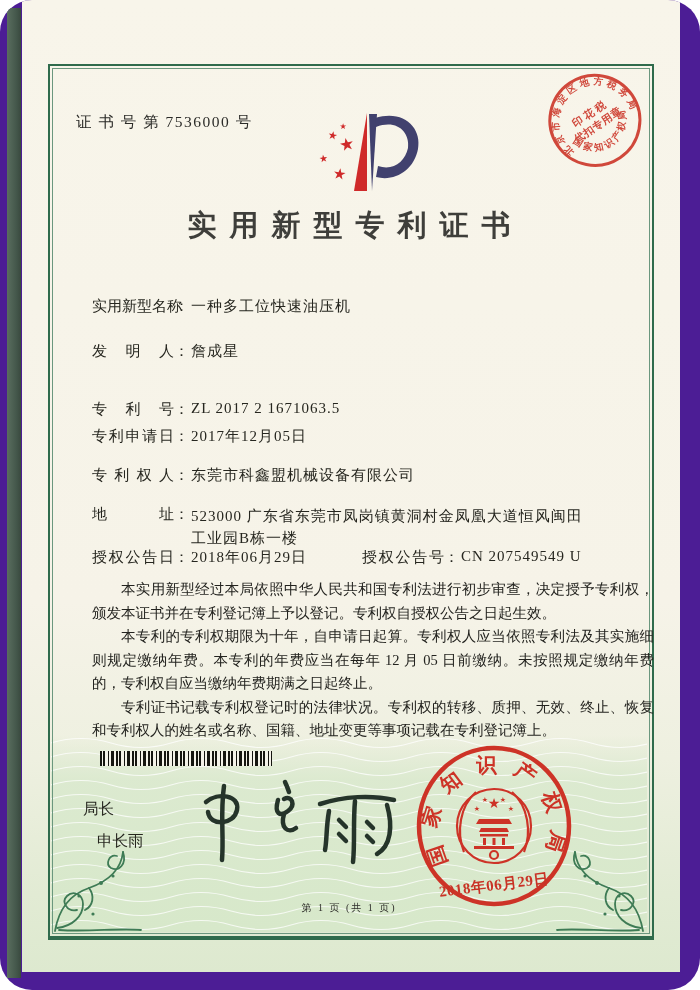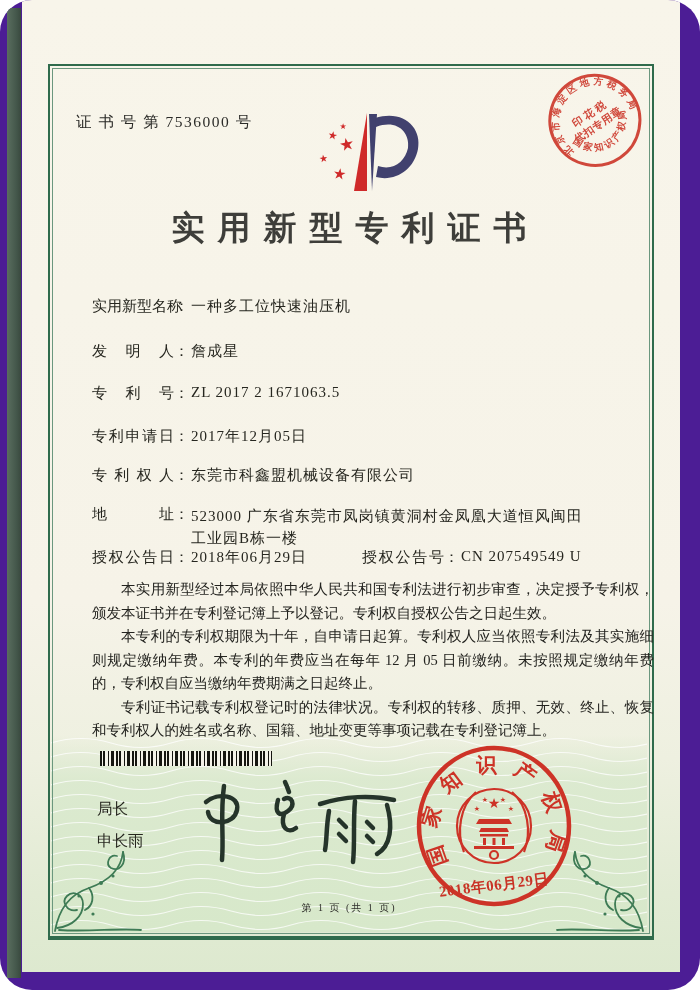--- a/index.html
+++ b/index.html
@@ -11,36 +11,36 @@
     background:linear-gradient(180deg,#f8f5ea 0%,#f6f3e8 62%,#eef0e0 78%,#e2ebd4 92%,#dde9cf 100%);}
   .frame{position:absolute;left:26px;top:64px;width:602px;height:870px;
     border:2px solid #2f6b4c;border-bottom-width:4px;}
   .frame-inner{position:absolute;inset:2px;border:1px solid #6b977e;}
   .green-band{position:absolute;left:29px;top:735px;width:596px;height:197px;
     background:linear-gradient(180deg,rgba(218,233,206,0) 0,rgba(218,233,206,.9) 45px,#d7e8ca 100%);}
   .green-band svg{display:block;}
   .cert-no{position:absolute;left:54px;top:112px;font-size:15.5px;letter-spacing:1.5px;color:#2b2b28;}
   .logo{position:absolute;left:268px;top:106px;}
   .title{position:absolute;left:26px;top:206px;width:602px;text-align:center;
-    font-size:33px;font-weight:600;letter-spacing:13px;text-indent:13px;color:#3e3e3a;}
+    font-size:29px;font-weight:600;letter-spacing:13px;text-indent:13px;color:#3e3e3a;}
   .frow{position:absolute;left:70px;display:flex;align-items:flex-start;
     font-size:15px;color:#26261f;white-space:nowrap;}
   .flabel{display:inline-block;width:82px;text-align:justify;text-align-last:justify;}
   .fcolon{margin:0 2px 0 0;}
   .fval{letter-spacing:1px;}
   .addr{white-space:normal;width:460px;line-height:22px;margin-left:0;letter-spacing:1px;}
   .addr span{display:block;}
   .body-text{position:absolute;left:70px;top:578px;width:562px;font-size:14.5px;
     line-height:23.5px;color:#23231f;text-align:justify;}
   .body-text p{margin:0;text-indent:2em;}
   .barcode{position:absolute;left:78px;top:751px;width:172px;height:15px;
     background:repeating-linear-gradient(90deg,
       #15150f 0 1.5px,#f4f2e8 1.5px 3px,#15150f 3px 5.5px,#f4f2e8 5.5px 8.5px,
       #15150f 8.5px 9.5px,#f4f2e8 9.5px 11px,#15150f 11px 14px,#f4f2e8 14px 16px);}
-  .signer-title{position:absolute;left:75px;top:799px;font-size:15.5px;color:#26261f;
+  .signer-title{position:absolute;left:61px;top:799px;font-size:15.5px;color:#26261f;
     font-family:"Liberation Sans",sans-serif;}
   .signer-name{position:absolute;left:75px;top:831px;font-size:15.5px;color:#26261f;
     font-family:"Liberation Sans",sans-serif;text-align:right;}
   .signature{position:absolute;left:170px;top:770px;}
   .office-seal{position:absolute;left:386px;top:740px;}
   .tax-seal{position:absolute;left:518px;top:64px;transform:rotate(-34deg);opacity:.92;}
   .footer{position:absolute;left:26px;top:901px;width:602px;text-align:center;
     font-size:10px;color:#2e2e2a;letter-spacing:2px;}
   .flourish{position:absolute;top:836px;}
   .flourish.left{left:27px;}
@@ -142,21 +142,21 @@
     <div class="frow" style="top:297px">
       <span class="flabel">实用新型名称</span>
         <span class="fcolon">：</span>
         <span class="fval">一种多工位快速油压机</span>
     </div>
     <div class="frow" style="top:342px">
       <span class="flabel">发明人</span>
         <span class="fcolon">：</span>
         <span class="fval">詹成星</span>
     </div>
-    <div class="frow" style="top:384px">
+    <div class="frow" style="top:400px">
       <span class="flabel">专利号</span>
         <span class="fcolon">：</span>
         <span class="fval">ZL 2017 2 1671063.5</span>
     </div>
     <div class="frow" style="top:427px">
       <span class="flabel">专利申请日</span>
         <span class="fcolon">：</span>
         <span class="fval">2017年12月05日</span>
     </div>
     <div class="frow" style="top:466px">

